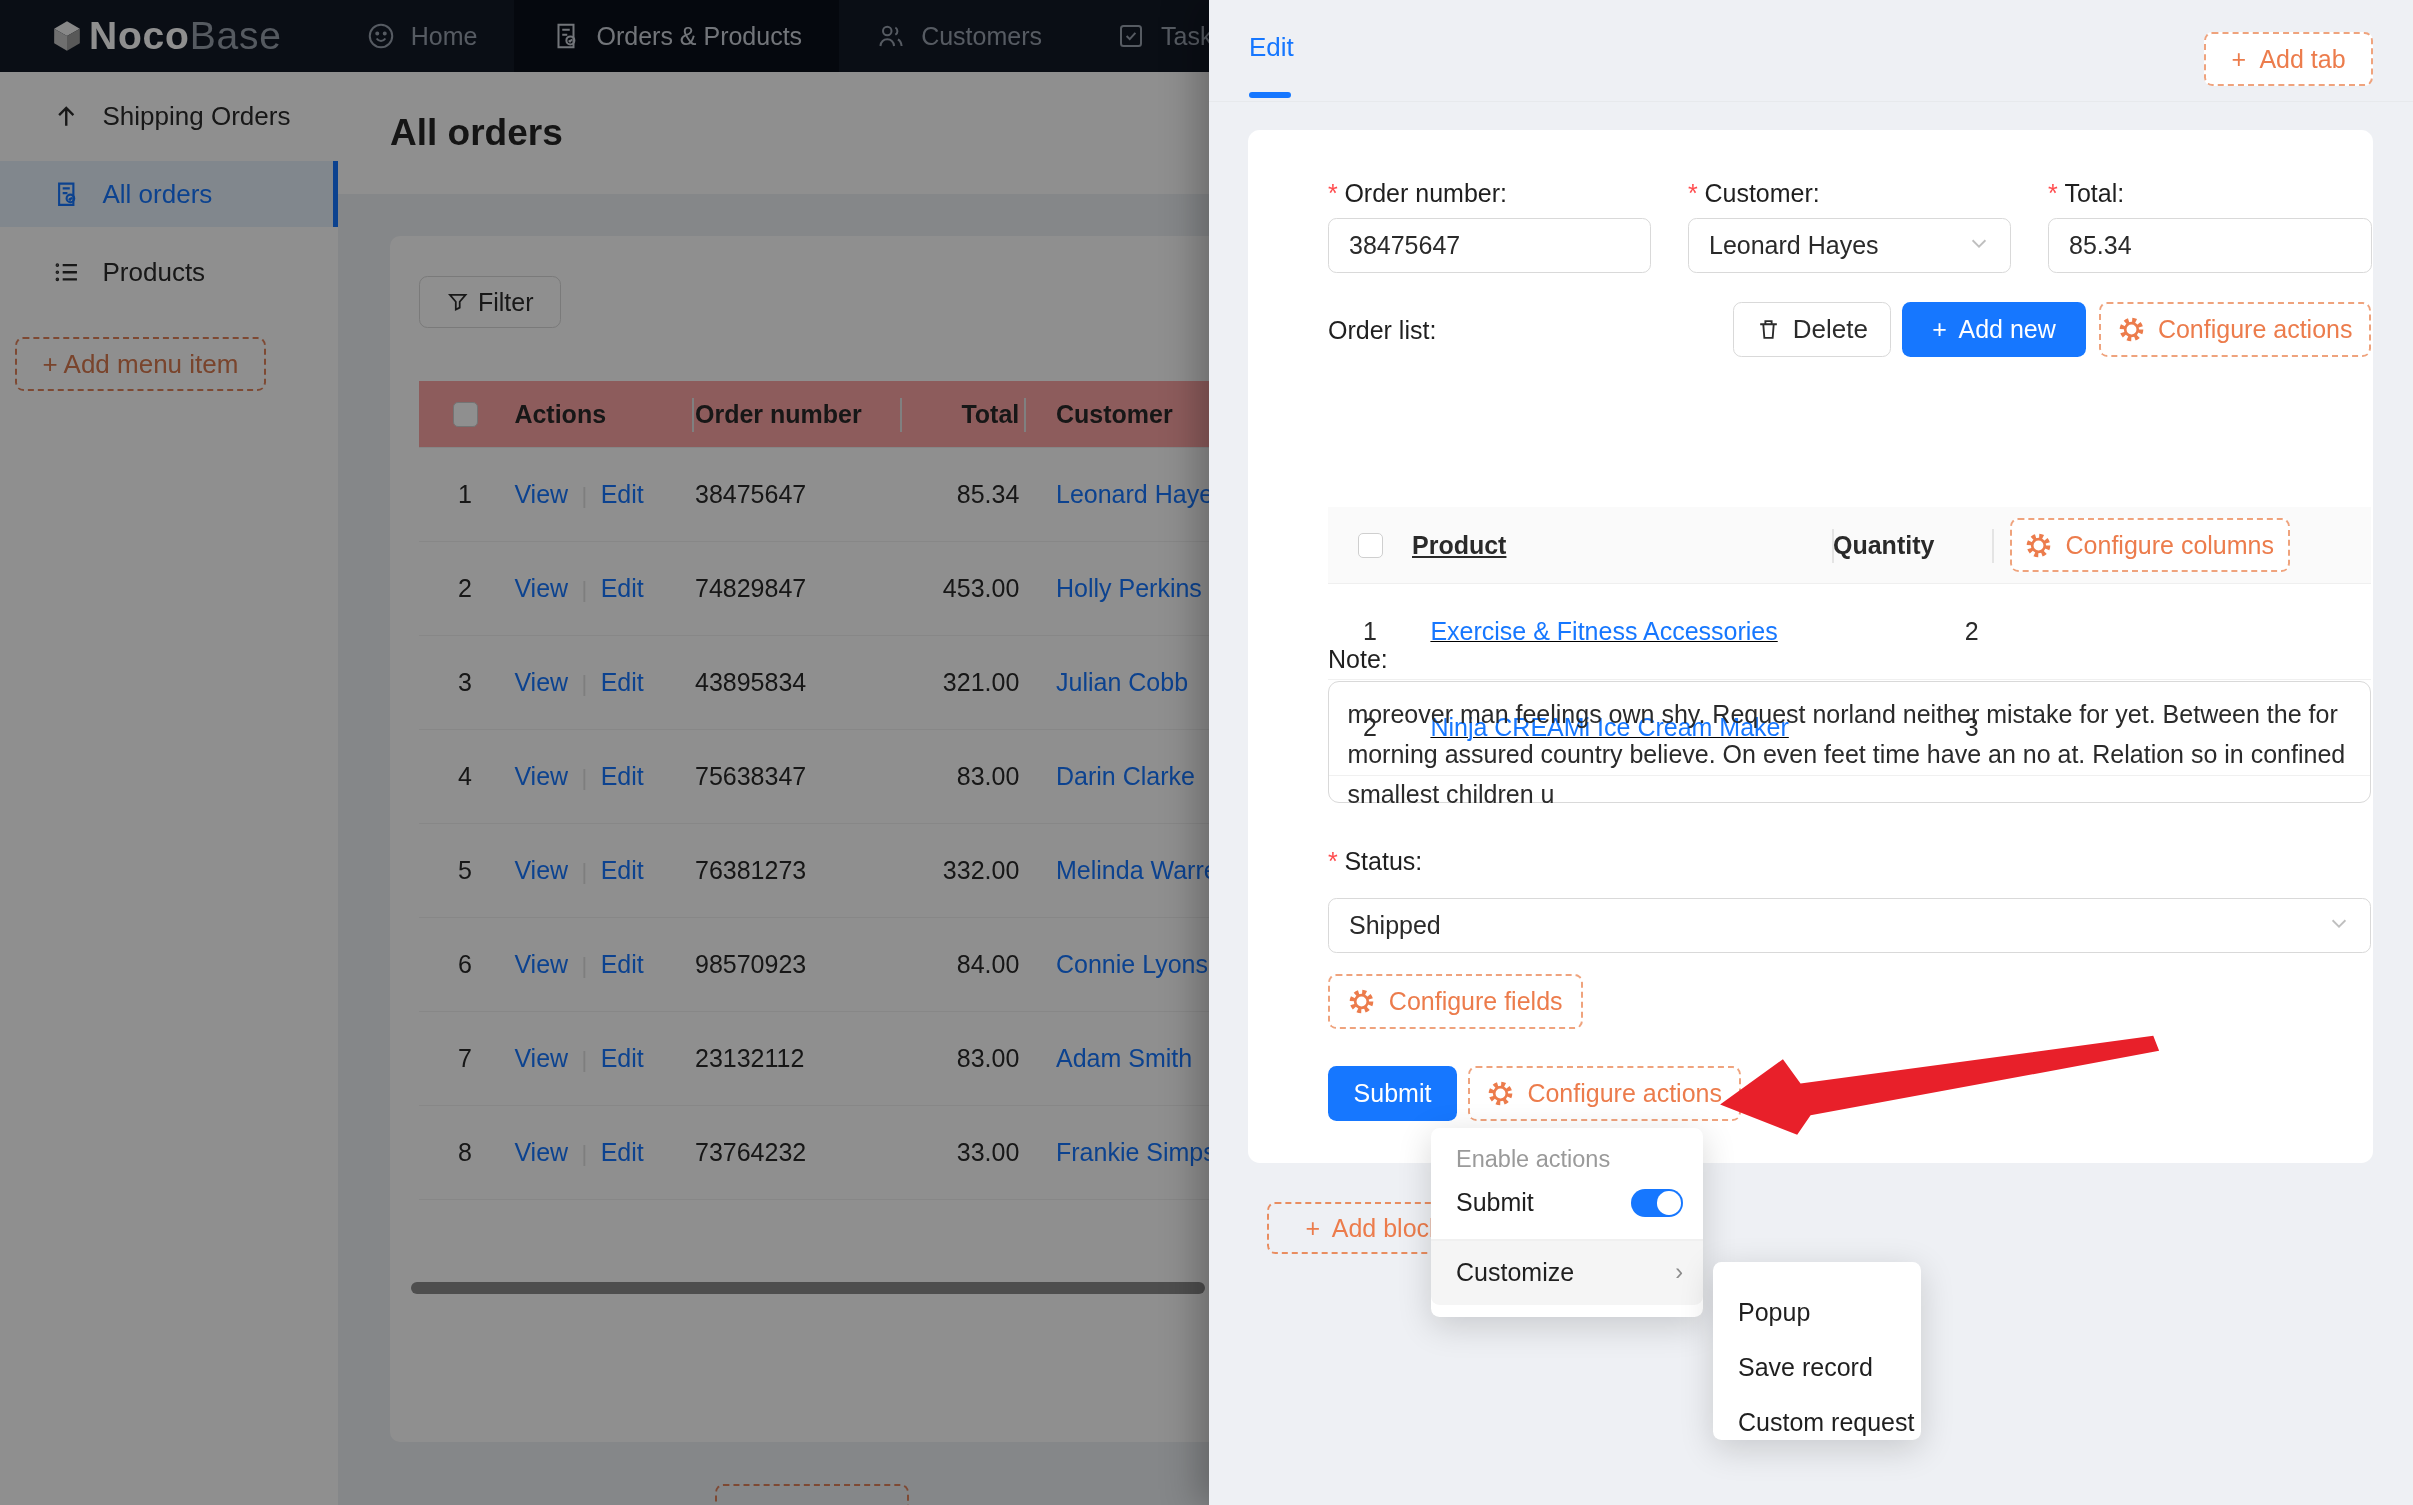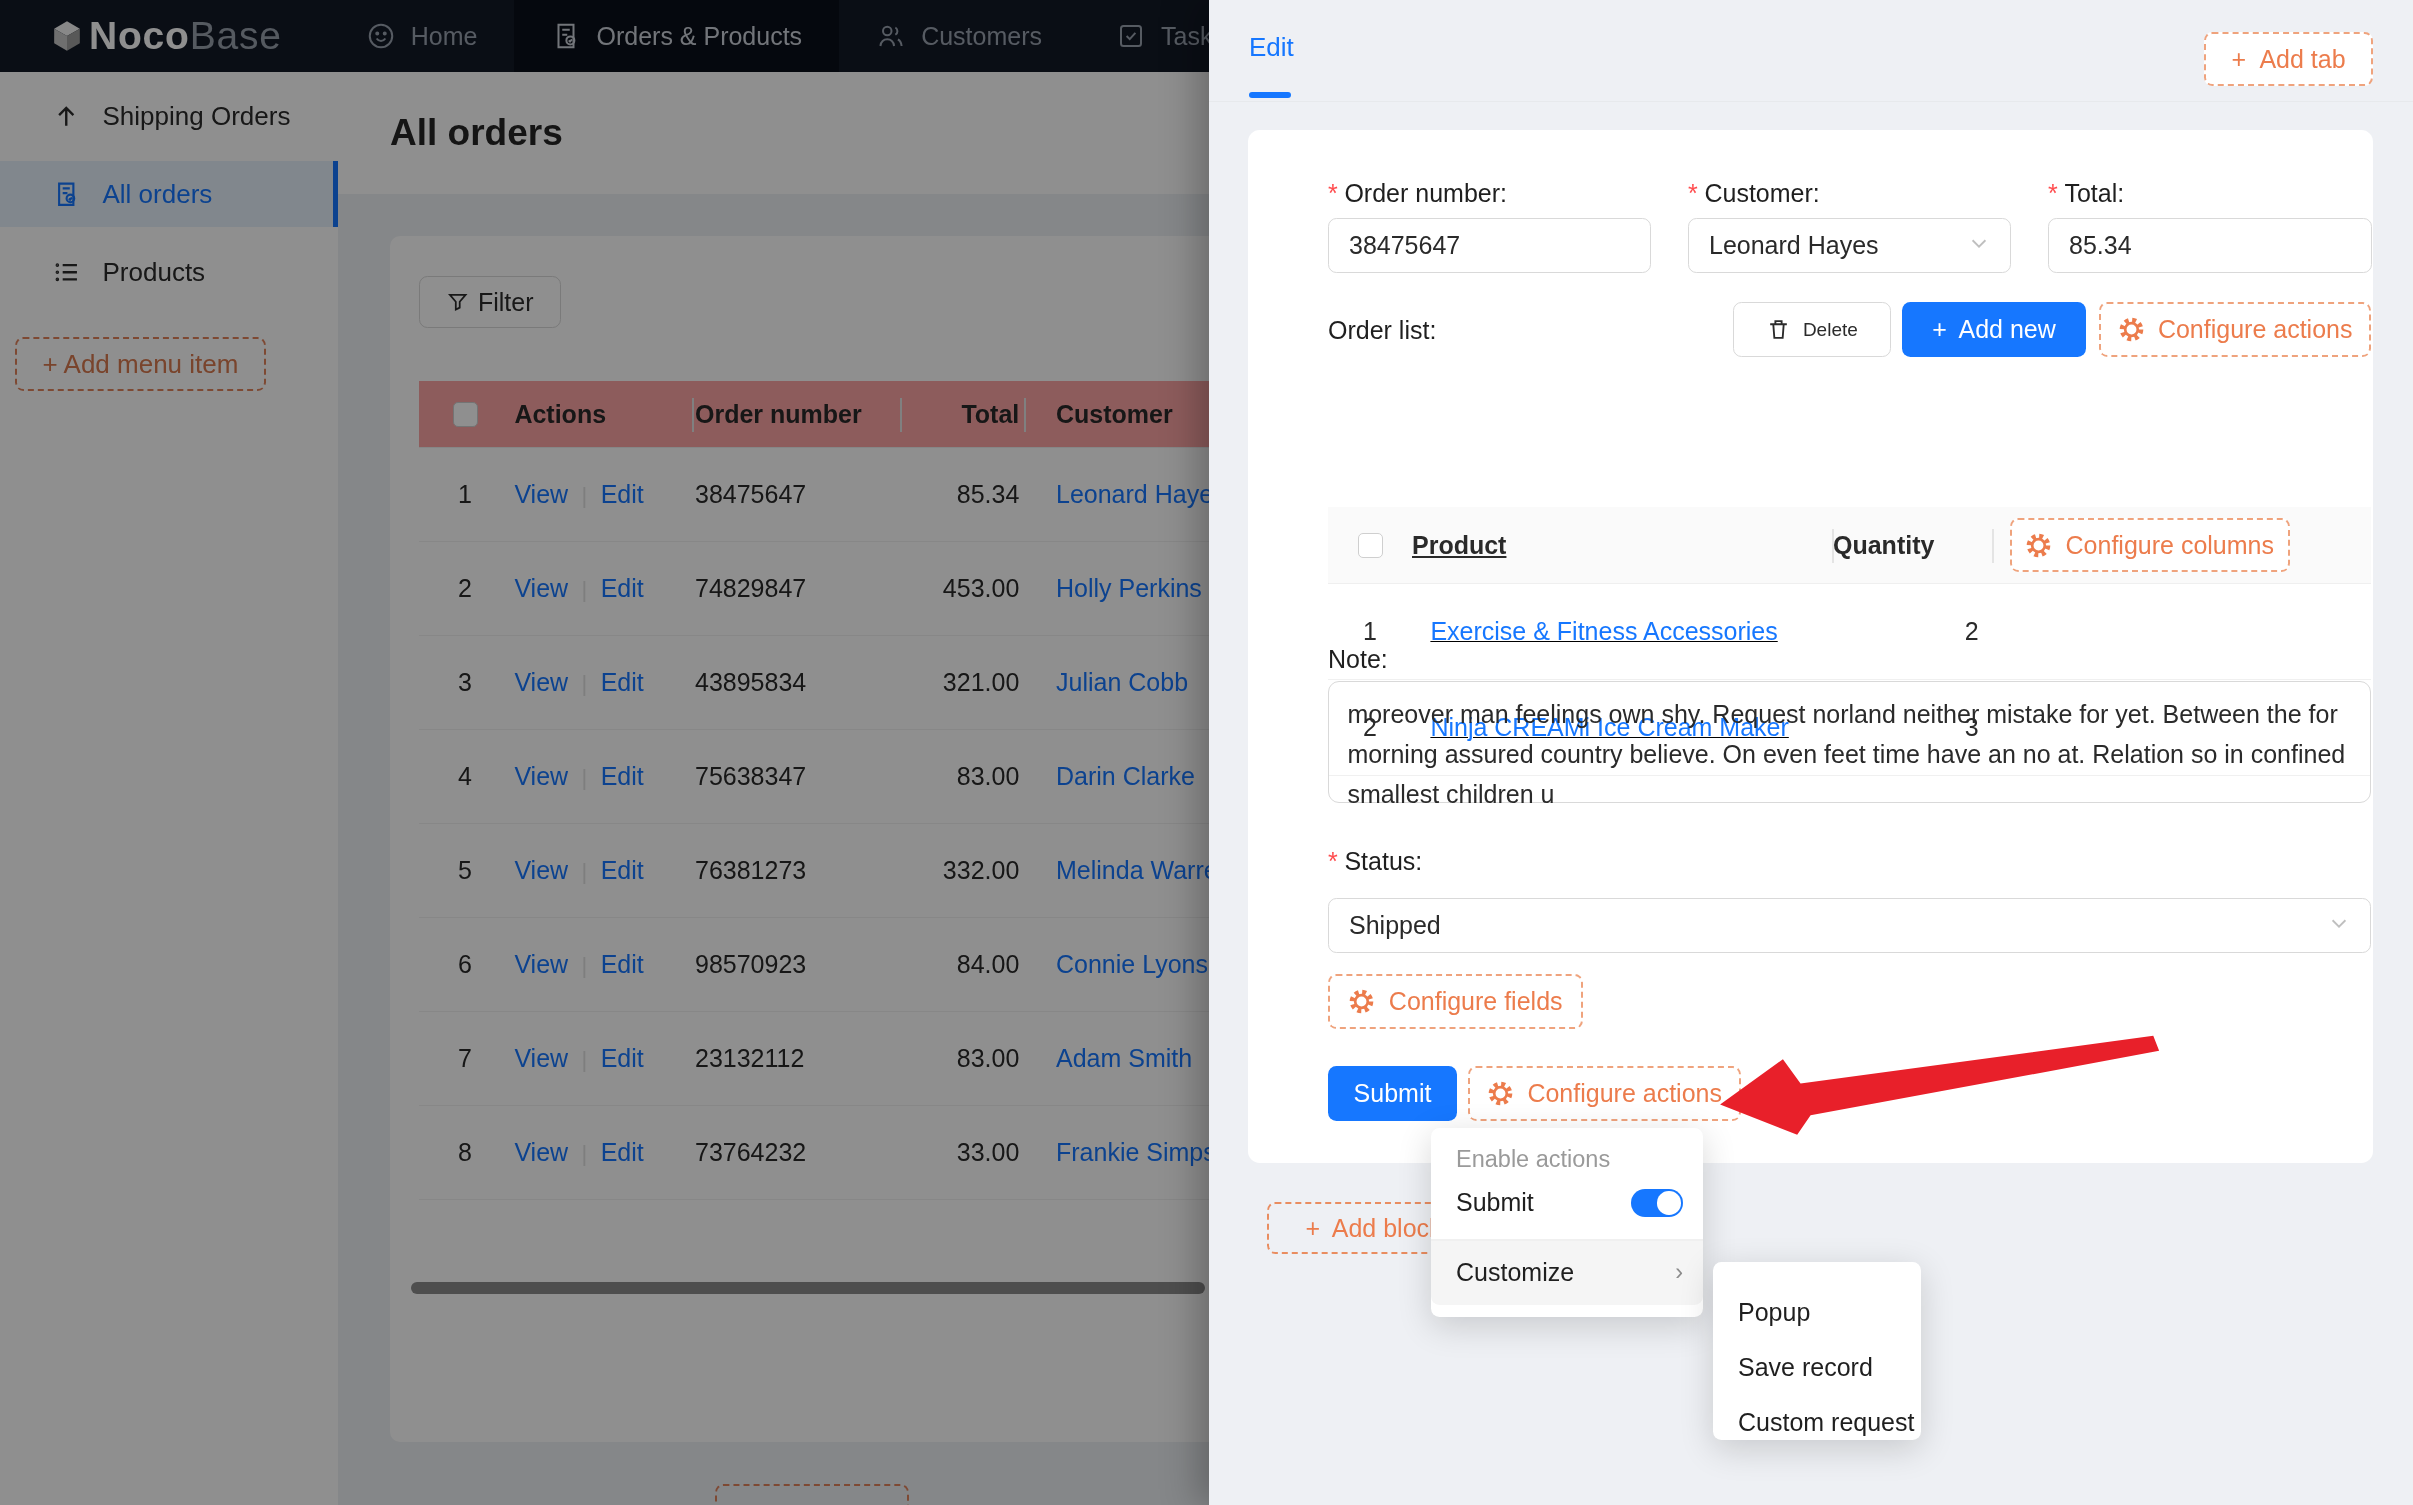--- a/index.html
+++ b/index.html
@@ -70,21 +70,21 @@
   .f-label { position:absolute; font-size:25px; color:#1f1f1f; display:flex; gap:6.7px; align-items:center; }
   .req { color:#ff4d4f; font-size:25px; }
   .f-input { position:absolute; height:55px; border:1.7px solid #d9d9d9; border-radius:8.4px; background:#fff; font-size:25px; color:#2a2a2a;
     display:flex; align-items:center; padding:0 20px; }
   .f-select { justify-content:space-between; cursor:pointer; }
   .chev { color:#bfbfbf; }
   .chev svg { width:22px; height:22px; }
 
   .btn-blue { background:#1677ff; color:#fff; border:none; border-radius:8.4px; font-size:25px;
     display:flex; align-items:center; justify-content:center; gap:11.7px; cursor:pointer; }
-  .btn-plain { background:#fff; border:1.7px solid #d9d9d9; border-radius:8.4px; font-size:19px; color:#2b2b2b;
+  .btn-plain { background:#fff; border:1.7px solid #d9d9d9; border-radius:8.4px; font-size:26px; color:#2b2b2b;
     display:flex; align-items:center; justify-content:center; gap:11.7px; cursor:pointer; }
   .btn-plain svg { width:25px; height:25px; }
 
   .subtable { position:absolute; left:80px; top:377px; width:1043px; }
   .subtable .sthead { display:flex; align-items:center; height:77px; background:#fafafa; border-bottom:1.7px solid #efefef; position:relative; }
   .sc1 { width:84px; display:flex; justify-content:center; }
   .sc2 { width:421px; padding-left:18.4px;text-decoration:underline; }
   .sc3 { width:159px; padding-left:28.5px; }
   .sc3v { width:159px; text-align:right; padding-right:13.4px; }
   .sc4 { flex:1; display:flex; align-items:center; padding-left:17.6px; }

